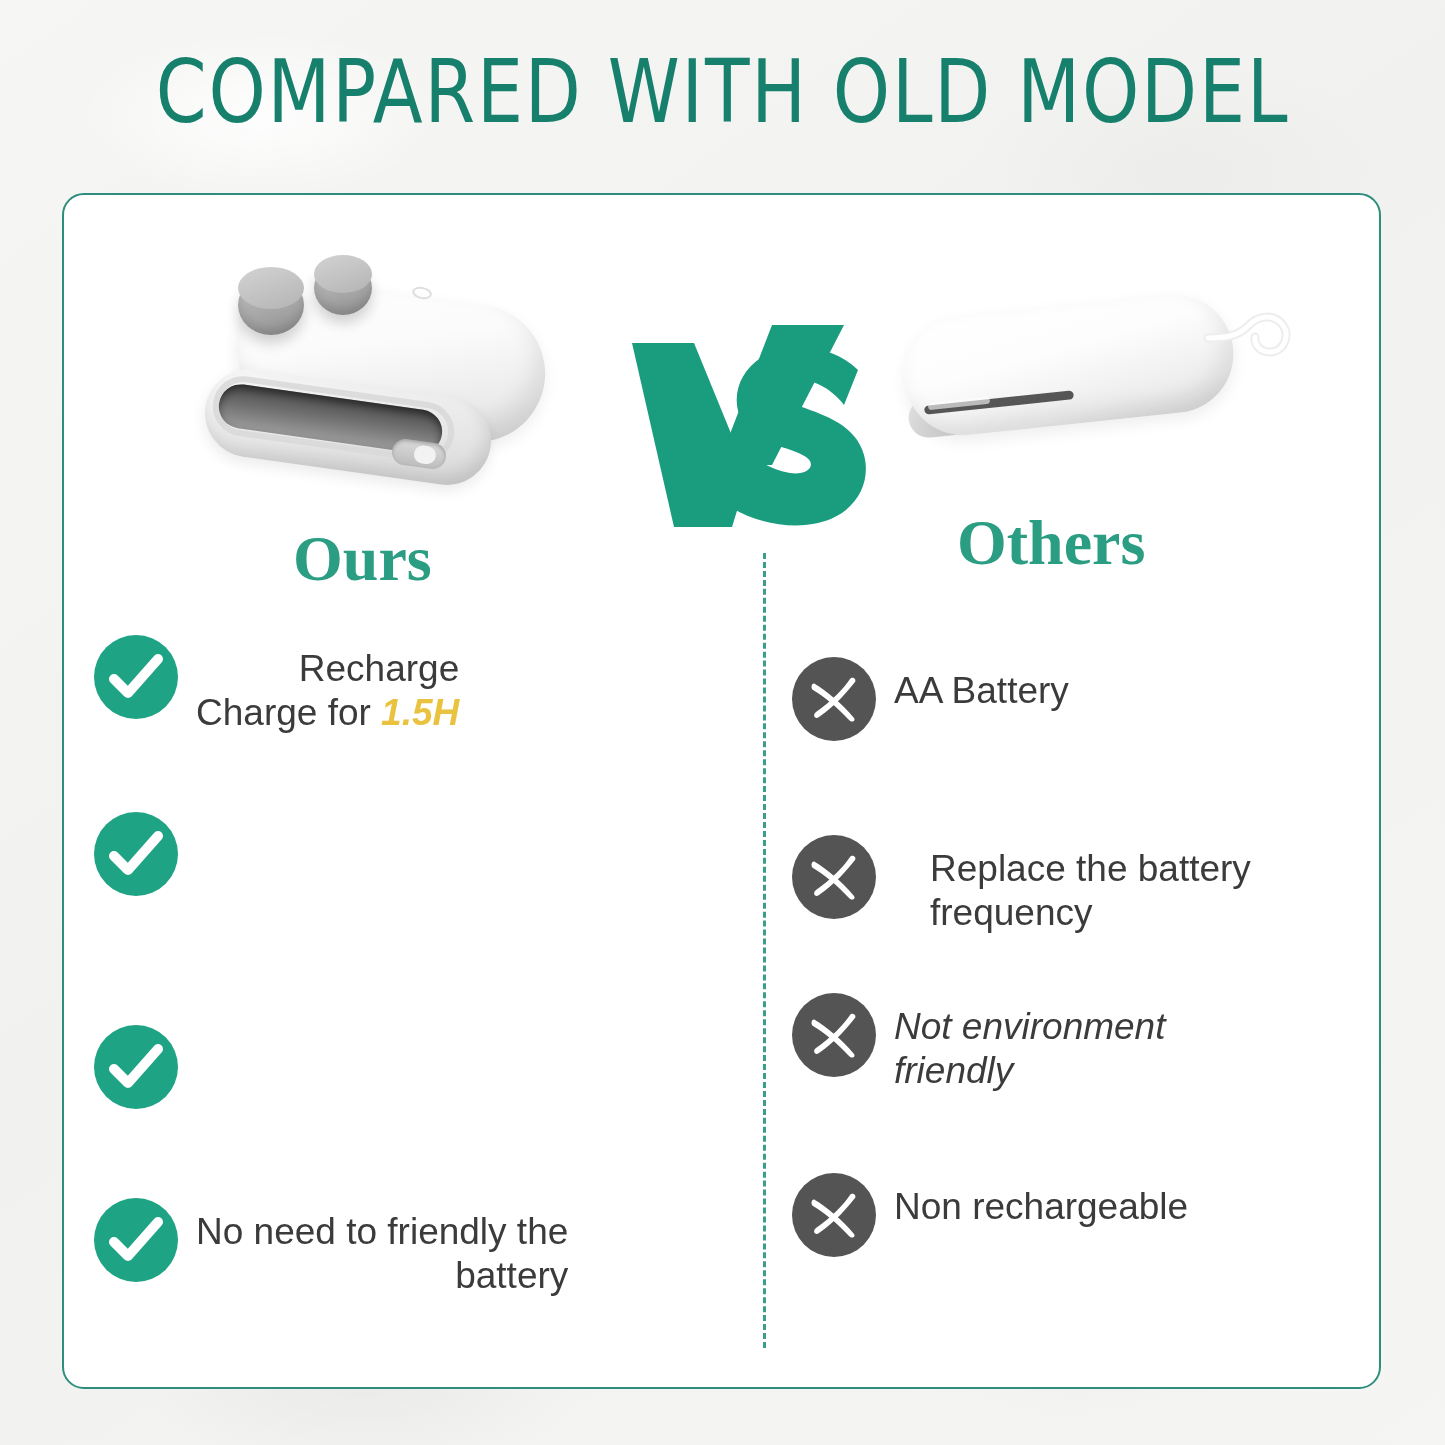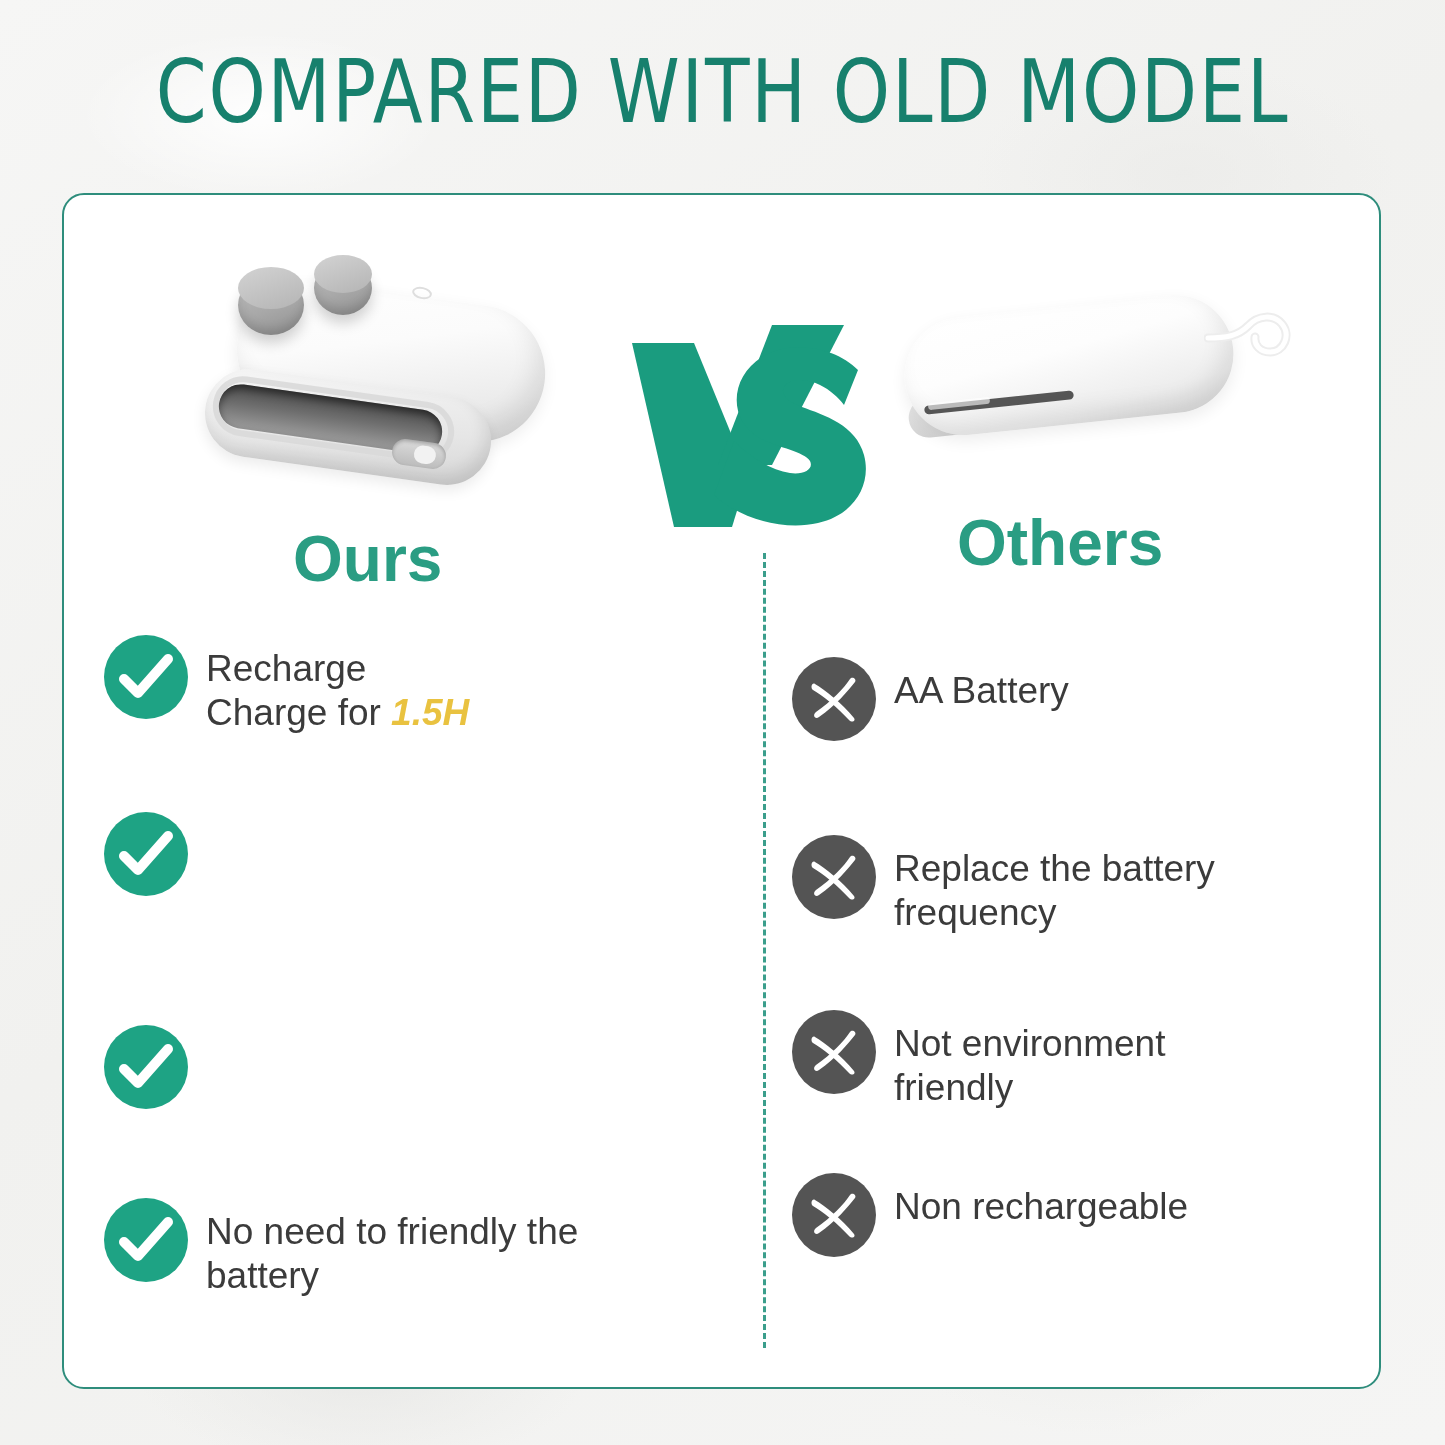--- a/index.html
+++ b/index.html
@@ -235,48 +235,49 @@
   .vs-badge svg { width: 100%; height: 100%; display: block; }
 
   
   .col-title {
     position: absolute;
     font-size: 64px;
     font-weight: bold;
     color: #2a9d83;
     line-height: 1;
     white-space: nowrap;
+    font-family: Liberation Serif, serif;
   }
   .col-title.ours { left: 229px; top: 332px; }
   .col-title.others { left: 893px; top: 316px; }
 
   
   .features {
     position: absolute;
     top: 440px;
   }
   .features.left { left: 28px; width: 660px; }
   .features.right { left: 728px; width: 580px; }
 
   .frow {
     position: absolute;
     display: flex;
     align-items: flex-start;
   }
-  .features.left .frow { left: 12px; }
+  .features.left .frow { left: 2px; text-align: right; }
   .features.right .frow { left: 0; }
 
   .frow.r1 { top: 0px; }
   .frow.r2 { top: 177px; }
   .frow.r3 { top: 390px; }
   .frow.r4 { top: 563px; }
 
   .features.right .frow.r1 { top: 22px; }
-  .features.right .frow.r2 { top: 200px; }
-  .features.right .frow.r3 { top: 375px; }
+  .features.right .frow.r2 { top: 200px; gap: 36px; }
+  .features.right .frow.r3 { top: 358px; font-style: italic; }
   .features.right .frow.r4 { top: 538px; }
 
   .badge {
     flex: 0 0 auto;
     width: 84px;
     height: 84px;
     border-radius: 50%;
     position: relative;
     margin-right: 18px;
   }

